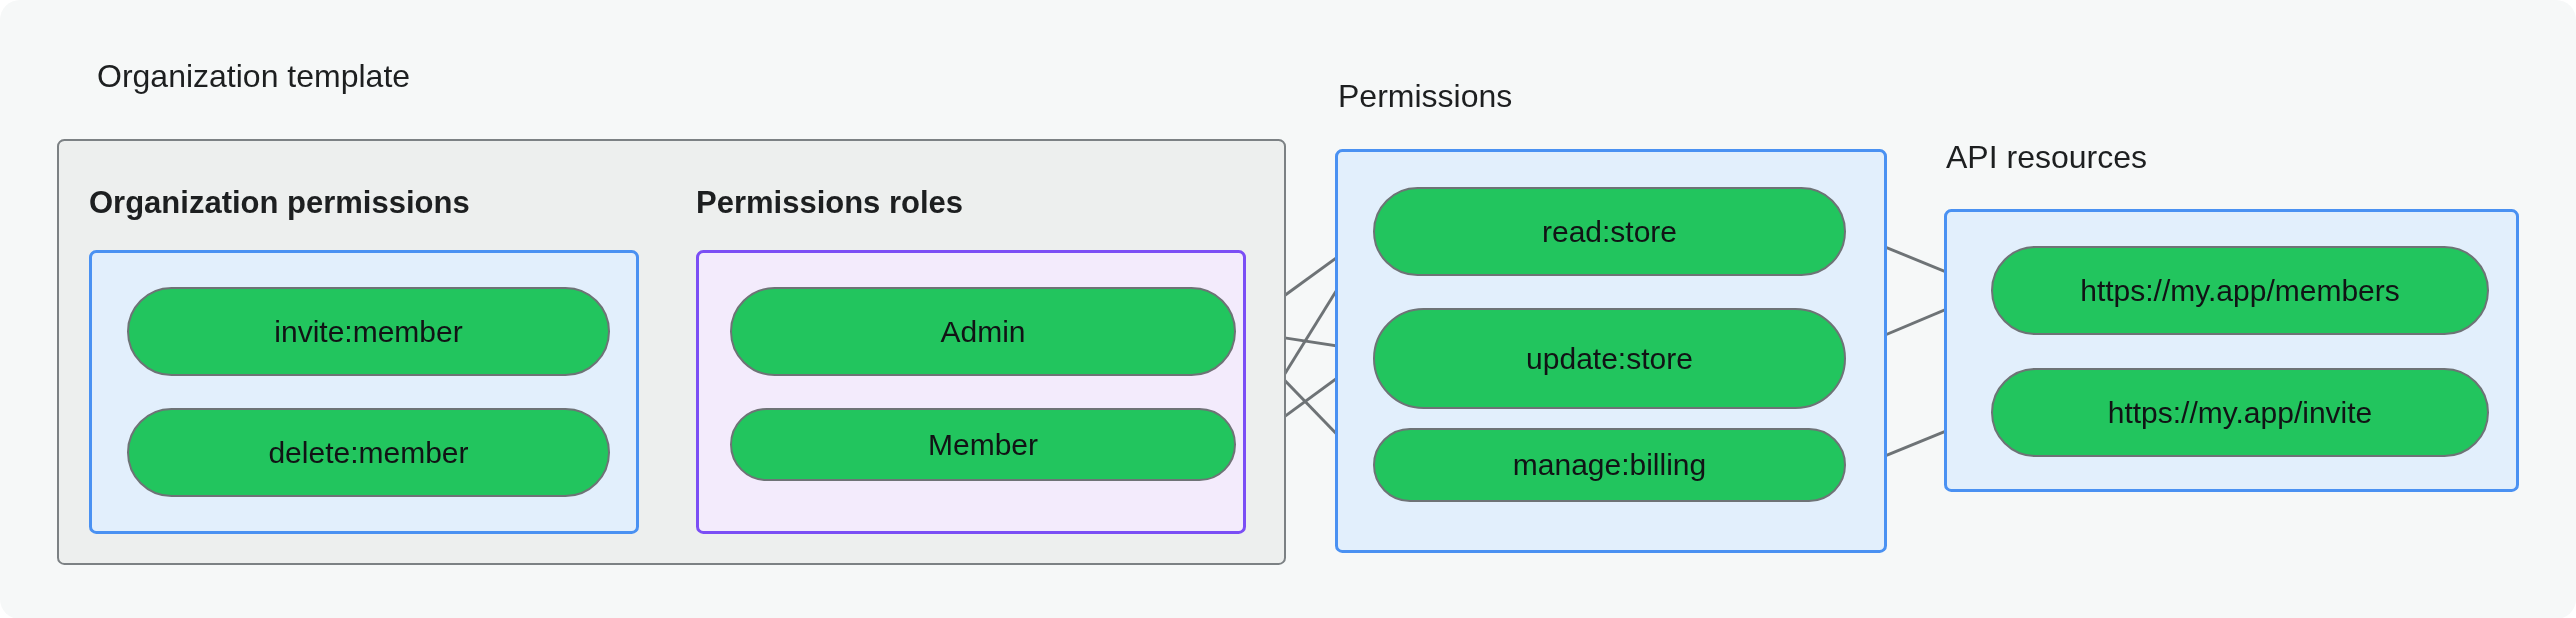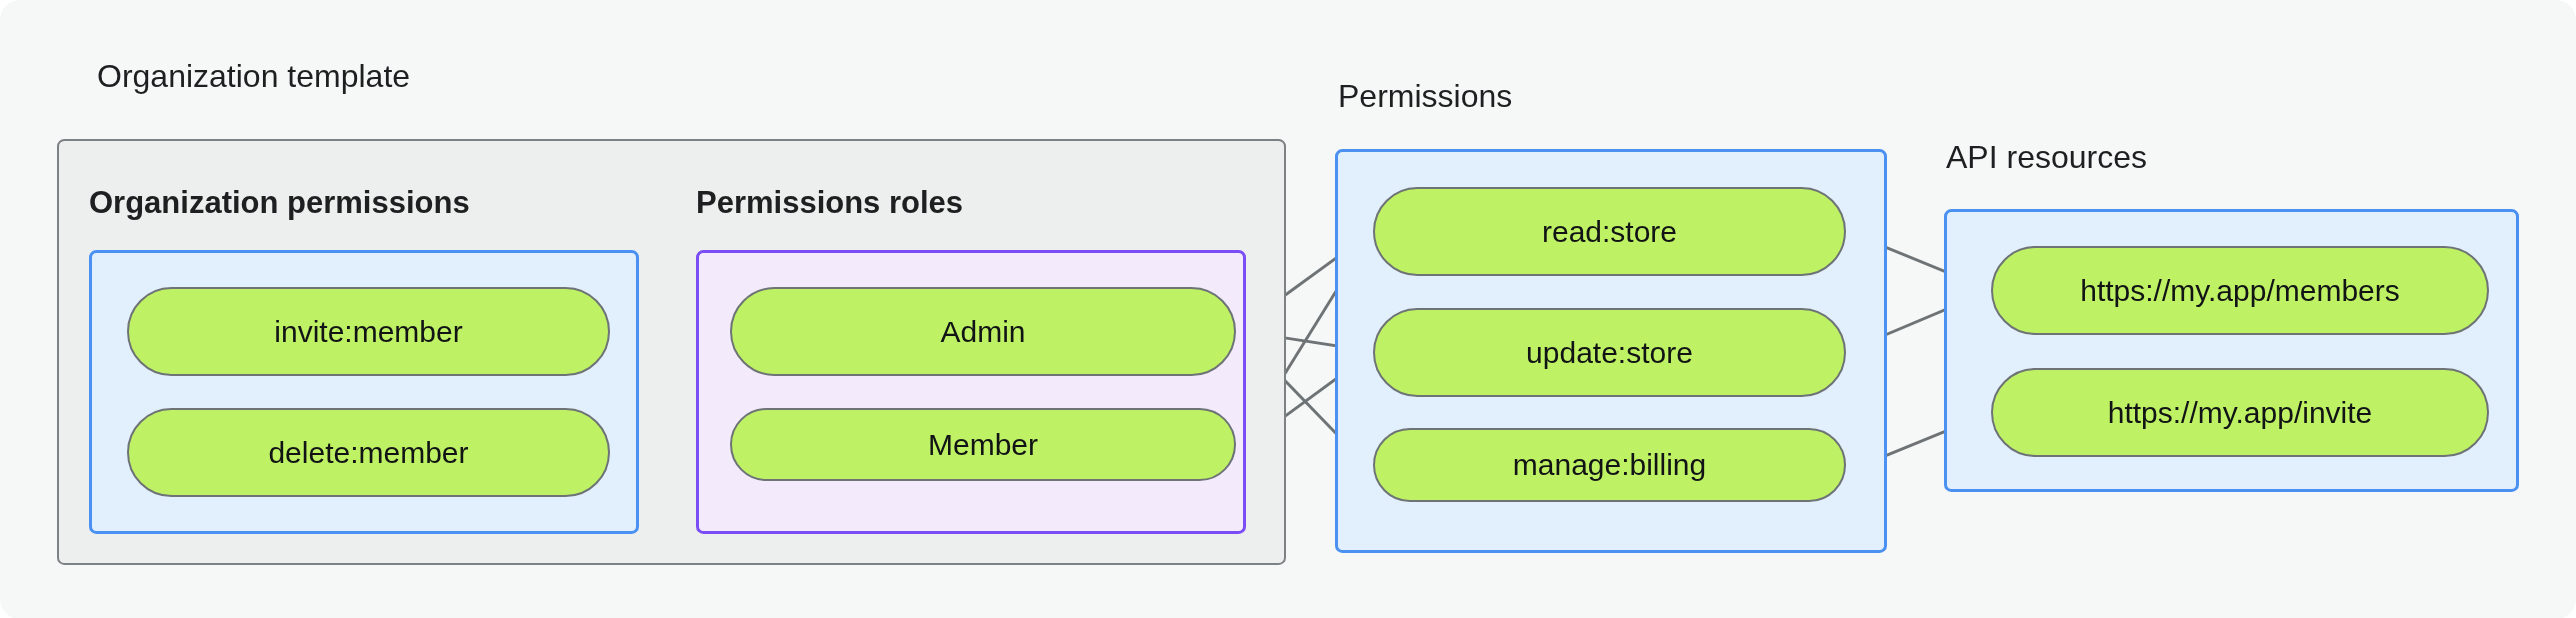--- a/index.html
+++ b/index.html
@@ -58,21 +58,21 @@
   }
   .box-purple {
     background: #f3ebfc;
     border: 3.7px solid #7b4ef5;
   }
 
   
   .pill {
     position: absolute;
     box-sizing: border-box;
-    background: #bef264;
+    background: #22c55e;
     border: 2.7px solid #6e7376;
     border-radius: 912px;
     display: flex;
     align-items: center;
     justify-content: center;
     color: #111315;
     font-size: 30px;
     white-space: nowrap;
   }
 
@@ -147,21 +147,21 @@
   </div>
 
   <div class="group-title" style="left:1338px; top:80px;">Permissions</div>
 
   <div class="box box-blue" style="left:1335px; top:149px; width:552px; height:404px;"></div>
 
   <div class="pill" style="left:1373px; top:187px; width:473px; height:89px;">
     <span>read:store</span>
   </div>
 
-  <div class="pill" style="left:1373px; top:308px; width:473px; height:89px;justify-content:center;">
+  <div class="pill" style="left:1373px; top:308px; width:473px; height:101px;justify-content:center;">
     <span>update:store</span>
   </div>
 
   <div class="pill" style="left:1373px; top:428px; width:473px; height:74px;">
     <span>manage:billing</span>
   </div>
 
   <div class="group-title" style="left:1946px; top:141px;">API resources</div>
 
   <div class="box box-blue" style="left:1944px; top:209px; width:575px; height:283px;"></div>

